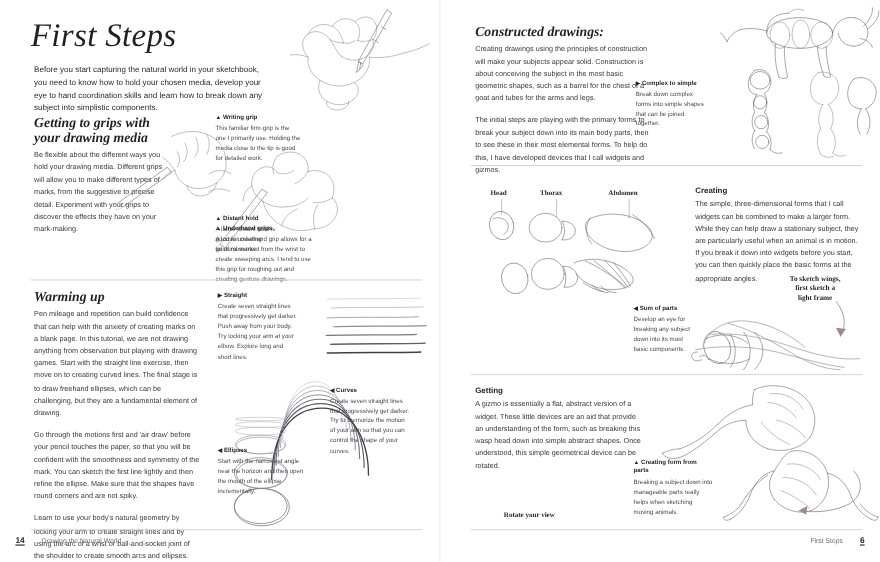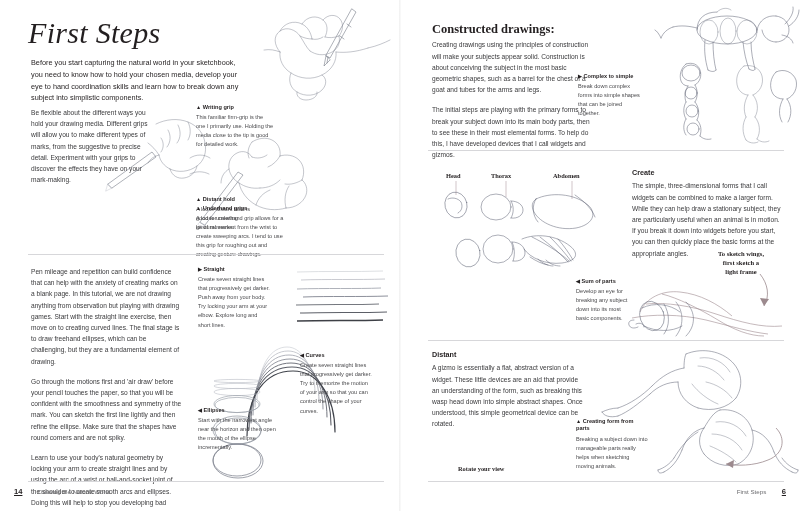--- a/index.html
+++ b/index.html
@@ -17,21 +17,21 @@
 
   
   .title{
     font-family:"Liberation Serif", serif;
     font-style:italic;font-weight:400;
     font-size:30px;line-height:1;color:#231f20;
     letter-spacing:.3px;
   }
   .sec-head{
     font-family:"Liberation Serif", serif;
-    font-weight:700;
+    font-style:italic;font-weight:700;
     font-size:12.5px;line-height:1.15;color:#231f20;
   }
   .sub-head{
     font-weight:bold;font-size:7.2px;line-height:1.3;color:#231f20;
   }
   .intro{
     font-weight:normal;font-size:7.3px;line-height:1.62;color:#231f20;
   }
   .body-t{
     font-size:6.6px;line-height:1.70;color:#3a3a3c;
@@ -102,20 +102,24 @@
           <path d="M81 31 C85 32 90 32 95 30"></path>
           <path d="M56 30 C60 32 64 33 68 33"></path>
           <path d="M92 46 C101 47 112 46 124 42"></path>
           <path d="M124 42 C133 40 140 37 146 34"></path>
           <path d="M20 44 C26 43 31 44 36 46"></path>
         </g>
       </svg>
     </div>
 
     <div class="blk" style="left:31px;top:104px;width:140px;">
+      <div class="sec-head">
+        <span>Getting to grips with</span><br>
+        <span>your drawing media</span>
+      </div>
       <div class="body-t" style="margin-top:3px;width:125px;">Be flexible about the different ways you hold your drawing media. Different grips will allow you to make different types of marks, from the suggestive to precise detail. Experiment with your grips to discover the effects they have on your mark-making.</div>
     </div>
 
     <div class="blk" style="left:196px;top:104px;width:78px;">
       <div class="cap-head">
         <span class="marker">▲</span>
         <span>Writing grip</span>
       </div>
       <div class="cap-body" style="margin-top:2px;">This familiar firm-grip is the one I primarily use. Holding the media close to the tip is good for detailed work.</div>
     </div>
@@ -182,20 +186,21 @@
       <div class="cap-head">
         <span class="marker">▲</span>
         <span>Underhand grips</span>
       </div>
       <div class="cap-body" style="margin-top:2px;">A loose underhand grip allows for a lot of movement from the wrist to create sweeping arcs. I tend to use this grip for roughing out and creating gesture drawings.</div>
     </div>
 
     <div class="rule" style="left:28px;top:254px;width:356px;"></div>
 
     <div class="blk" style="left:31px;top:263px;width:152px;">
+      <div class="sec-head">Warming up</div>
       <div class="body-t" style="margin-top:3px;">Pen mileage and repetition can build confidence that can help with the anxiety of creating marks on a blank page. In this tutorial, we are not drawing anything from observation but playing with drawing games. Start with the straight line exercise, then move on to creating curved lines. The final stage is to draw freehand ellipses, which can be challenging, but they are a fundamental element of drawing.</div>
       <div class="body-t" style="margin-top:9px;">Go through the motions first and 'air draw' before your pencil touches the paper, so that you will be confident with the smoothness and symmetry of the mark. You can sketch the first line lightly and then refine the ellipse. Make sure that the shapes have round corners and are not spiky.</div>
       <div class="body-t" style="margin-top:9px;">Learn to use your body's natural geometry by locking your arm to create straight lines and by using the arc of a wrist or ball-and-socket joint of the shoulder to create smooth arcs and ellipses. Doing this will help to stop you developing bad drawing habits, such as sketching feathery lines where a single clear straight line will do.</div>
     </div>
 
     <div class="blk" style="left:198px;top:266px;width:72px;">
       <div class="cap-head">
         <span class="marker">▶</span>
         <span>Straight</span>
       </div>
@@ -397,21 +402,21 @@
           <path d="M106 94 C110 98 116 101 121 101"></path>
           <path d="M114 95 C118 99 123 101 128 101"></path>
         </g>
       </svg>
     </div>
     <div class="blk label-serif" style="left:46px;top:172px;">Head</div>
     <div class="blk label-serif" style="left:91px;top:172px;">Thorax</div>
     <div class="blk label-serif" style="left:153px;top:172px;">Abdomen</div>
 
     <div class="blk" style="left:232px;top:168px;width:152px;">
-      <div class="sub-head">Create</div>
+      <div class="sub-head">Creating</div>
       <div class="body-t" style="margin-top:3px;">The simple, three-dimensional forms that I call widgets can be combined to make a larger form. While they can help draw a stationary subject, they are particularly useful when an animal is in motion. If you break it down into widgets before you start, you can then quickly place the basic forms at the appropriate angles.</div>
     </div>
 
     <div class="blk hand-note" style="left:297px;top:250px;width:88px;">
       <span>To sketch wings,</span><br>
       <span>first sketch a</span><br>
       <span>light frame</span>
     </div>
 
     <div class="blk" style="left:222px;top:268px;">
@@ -444,21 +449,21 @@
       <div class="cap-head">
         <span class="marker">◀</span>
         <span>Sum of parts</span>
       </div>
       <div class="cap-body" style="margin-top:2px;">Develop an eye for breaking any subject down into its most basic components.</div>
     </div>
 
     <div class="rule" style="left:28px;top:340px;width:356px;"></div>
 
     <div class="blk" style="left:32px;top:350px;width:152px;">
-      <div class="sub-head">Distant</div>
+      <div class="sub-head">Getting</div>
       <div class="body-t" style="margin-top:3px;">A gizmo is essentially a flat, abstract version of a widget. These little devices are an aid that provide an understanding of the form, such as breaking this wasp head down into simple abstract shapes. Once understood, this simple geometrical device can be rotated.</div>
     </div>
 
     <div class="blk" style="left:200px;top:348px;">
       <svg width="200" height="72" viewBox="0 0 200 72">
         <g class="ink3">
           <path d="M86 6 C100 0 118 2 130 12 C142 22 144 38 136 50"></path>
           <path d="M136 50 C128 60 112 64 98 60"></path>
           <path d="M98 60 C86 56 78 46 78 34"></path>
           <path d="M78 34 C68 34 58 38 50 46"></path>

